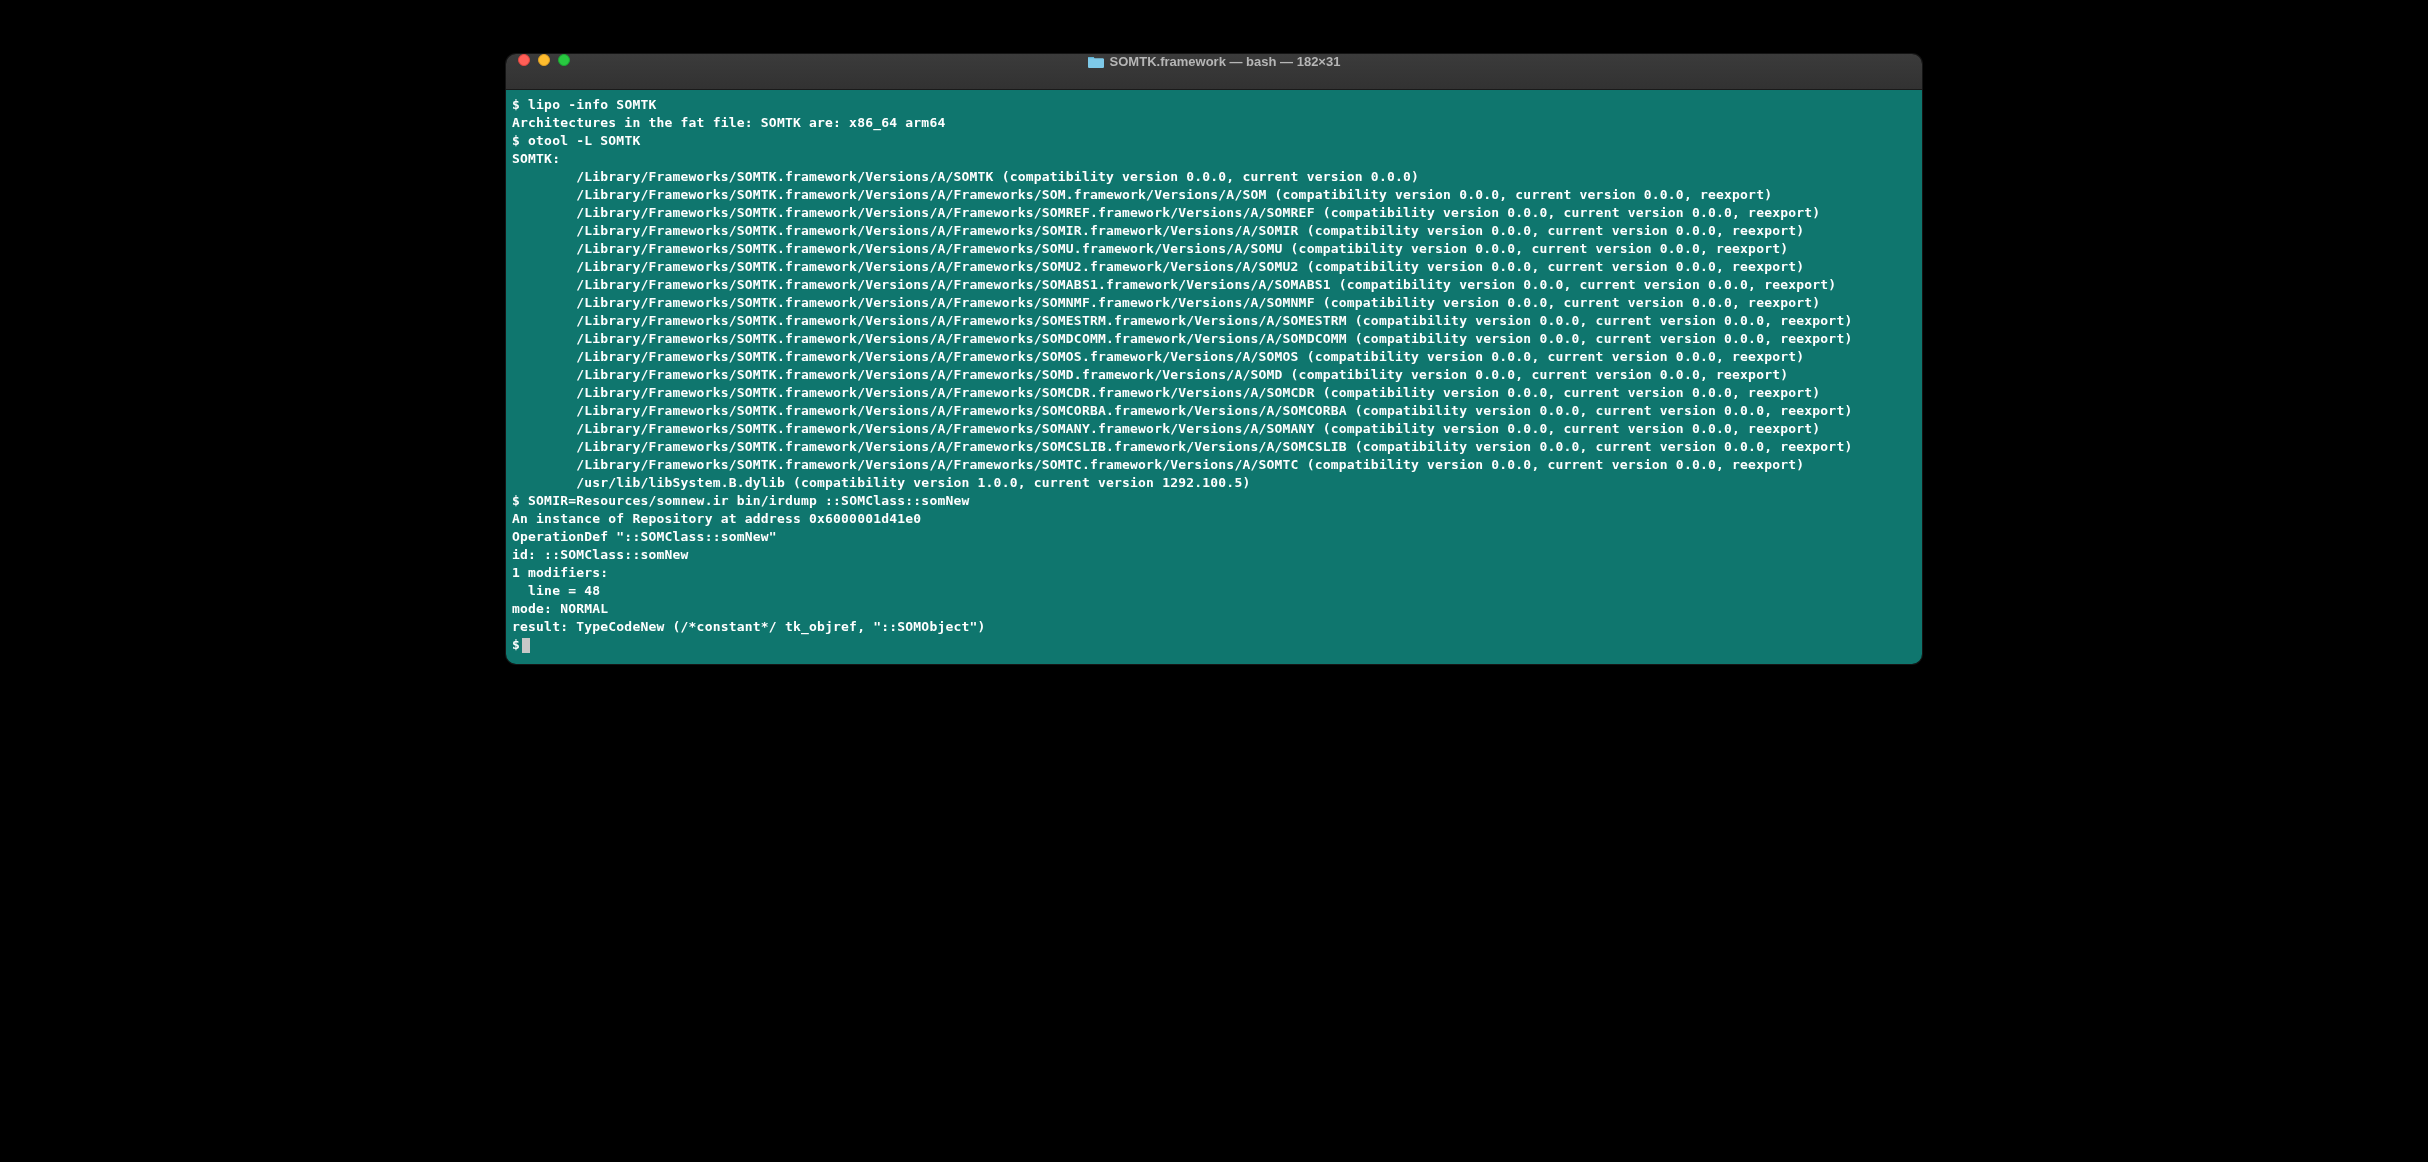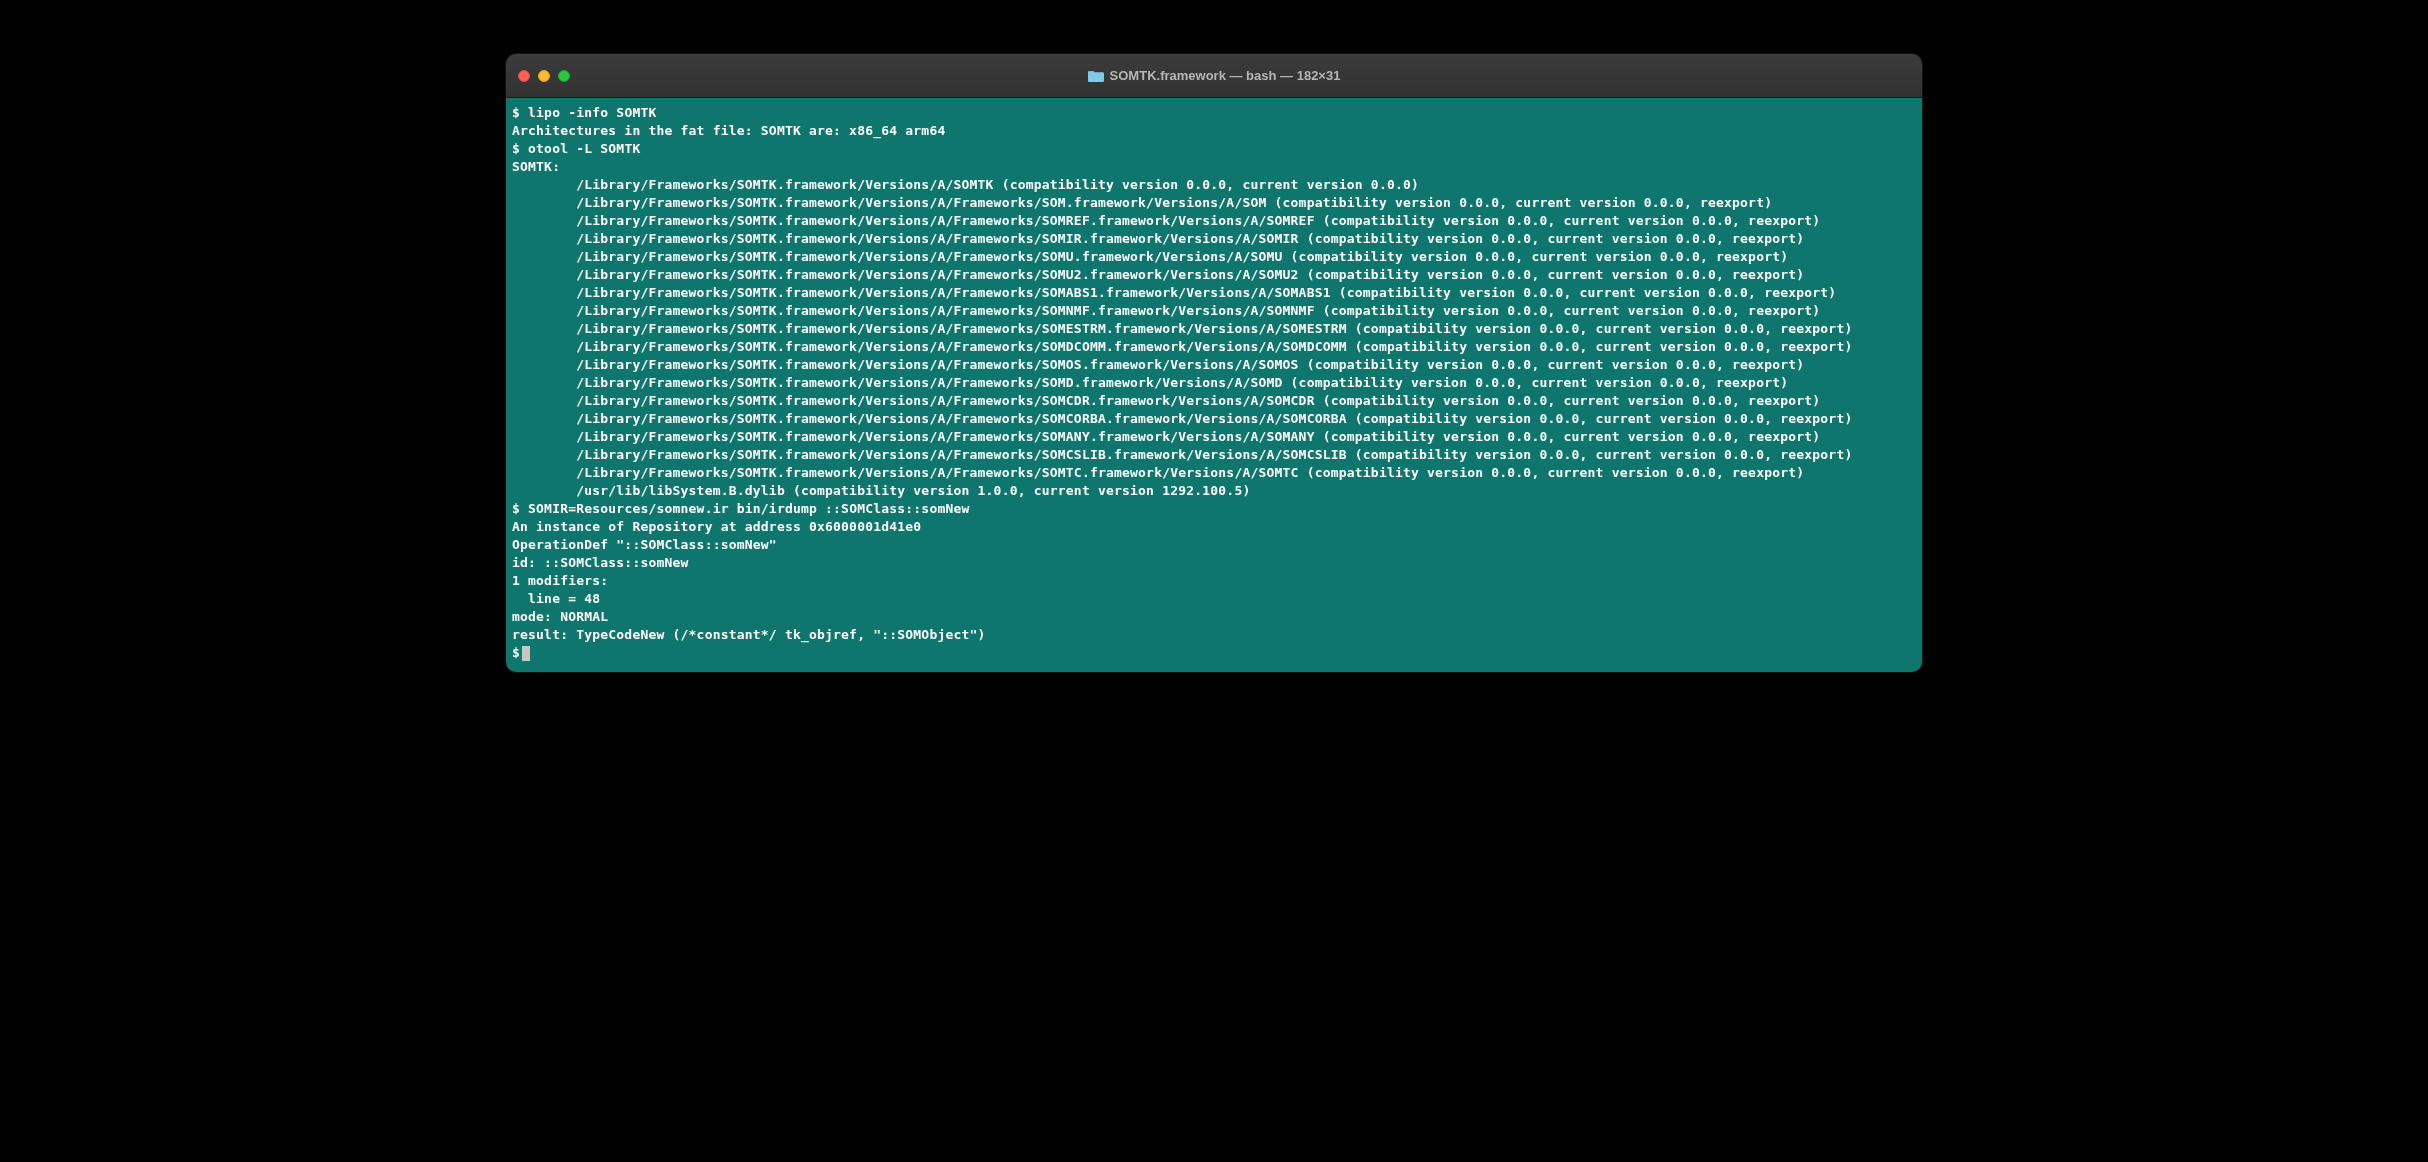--- a/index.html
+++ b/index.html
@@ -14,24 +14,24 @@
       font-family: "SF Mono", "Menlo", "Monaco", "Consolas", monospace;
     }
     .window {
       width: 1416px;
       background: #000;
       border-radius: 10px;
       overflow: hidden;
       box-shadow: 0 0 0 1px rgba(255,255,255,0.08), 0 10px 40px rgba(0,0,0,0.8);
     }
     .titlebar {
-      height: 44px;
+      height: 36px;
       background: linear-gradient(to bottom, #3b3b3b, #323232);
       display: flex;
-      align-items: center;
+      align-items: flex-start;
       position: relative;
       border-bottom: 1px solid #1a1a1a;
     }
     .traffic-lights {
       display: flex;
       gap: 8px;
       padding-left: 12px;
       position: absolute;
       left: 0;
     }

